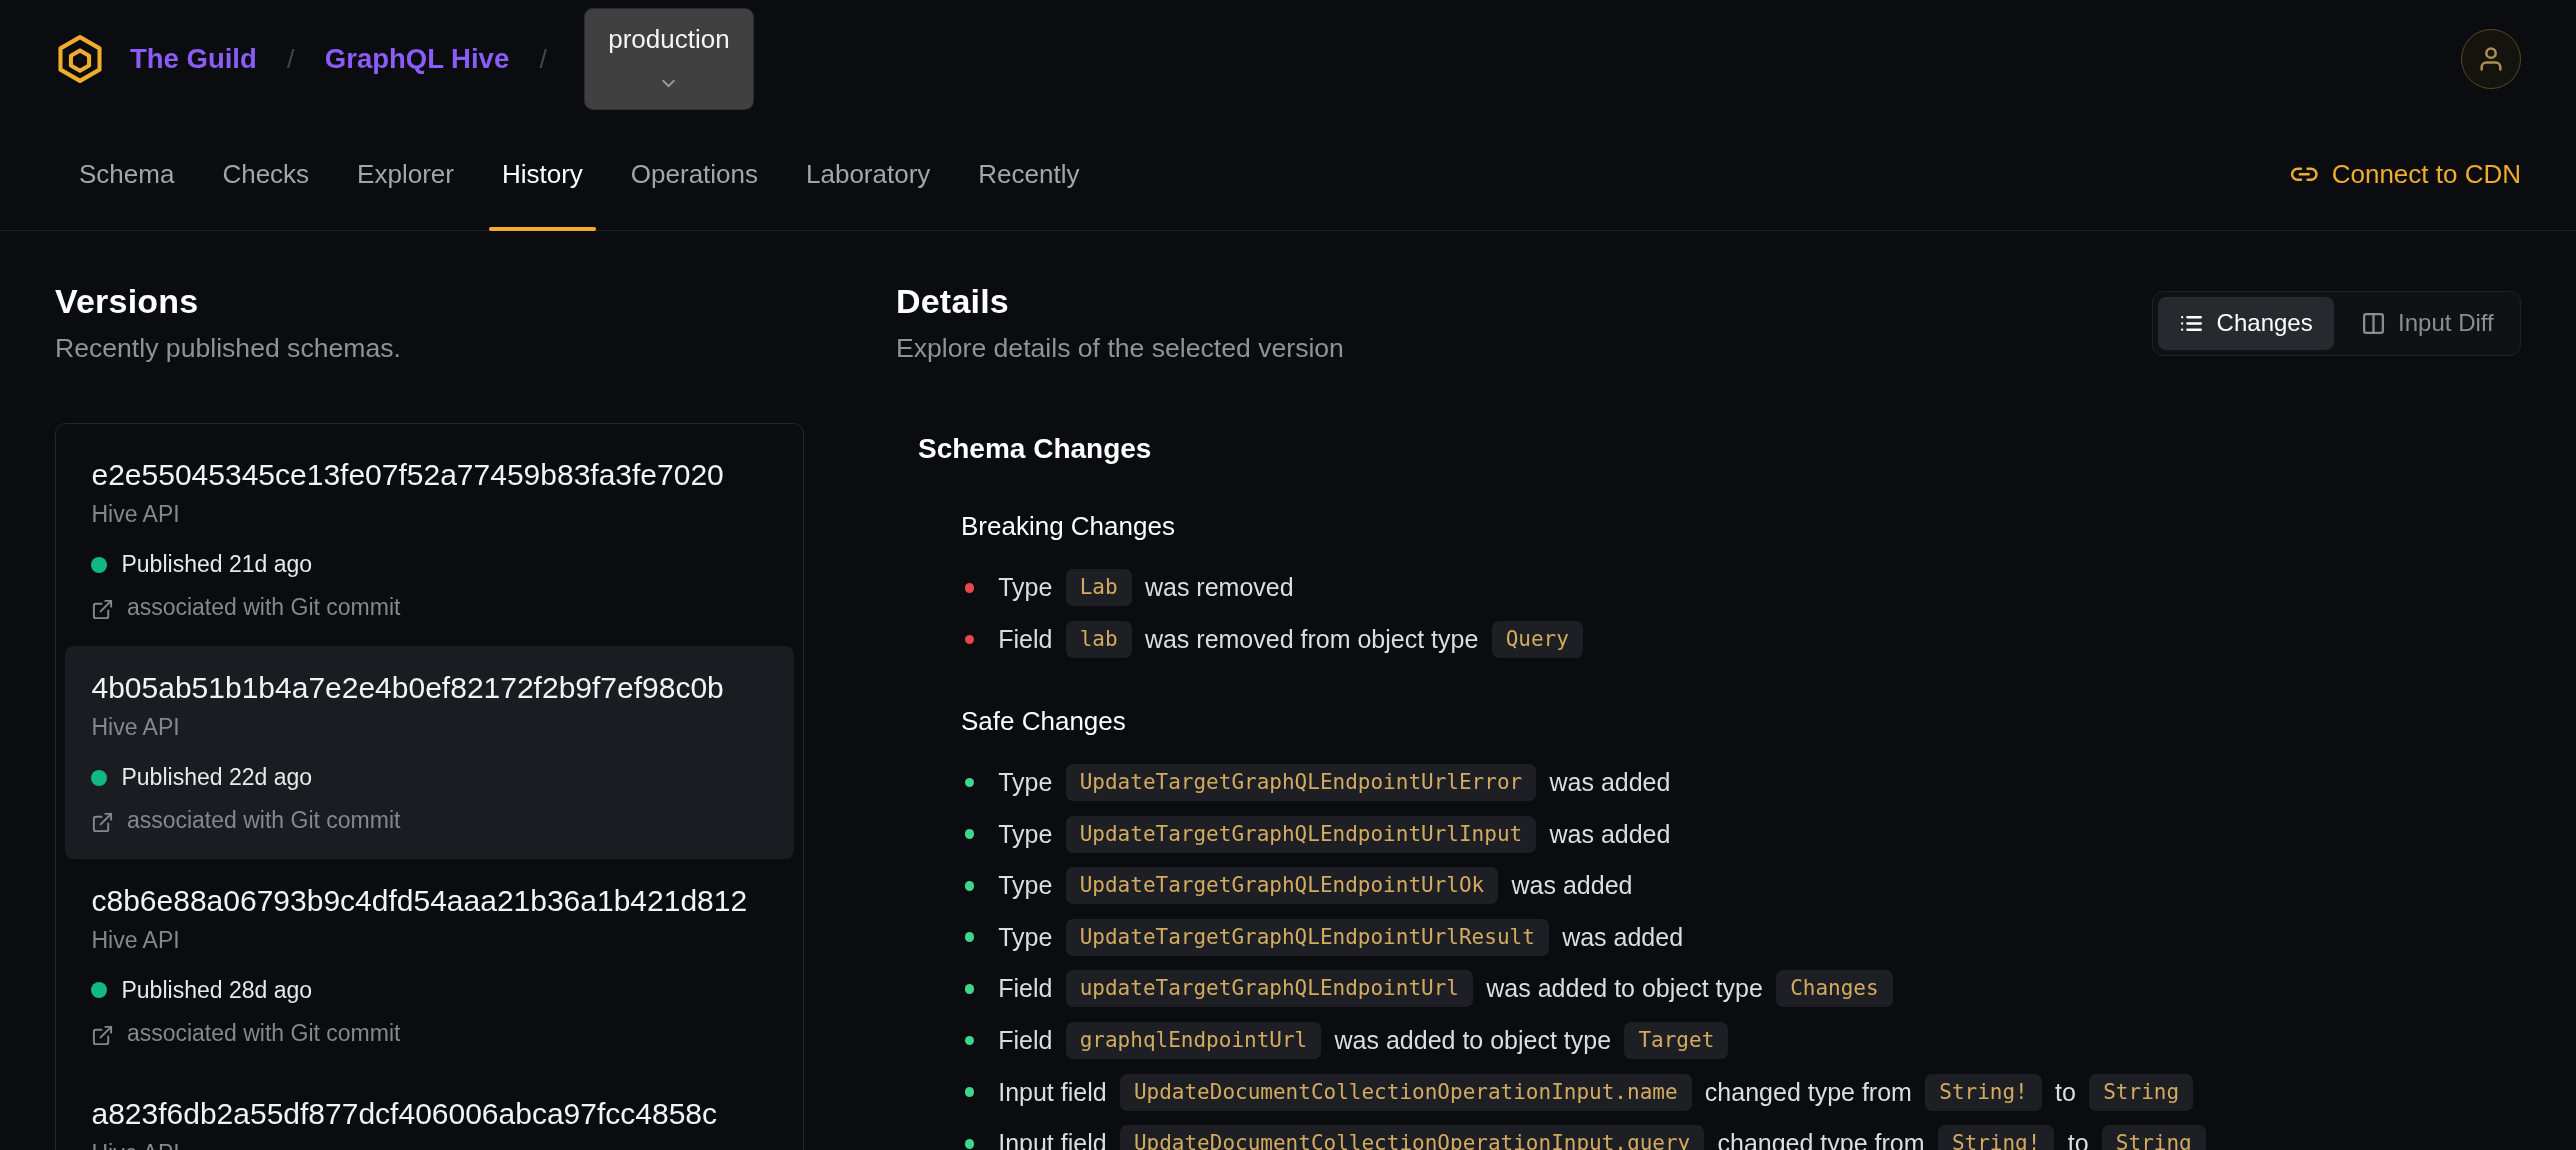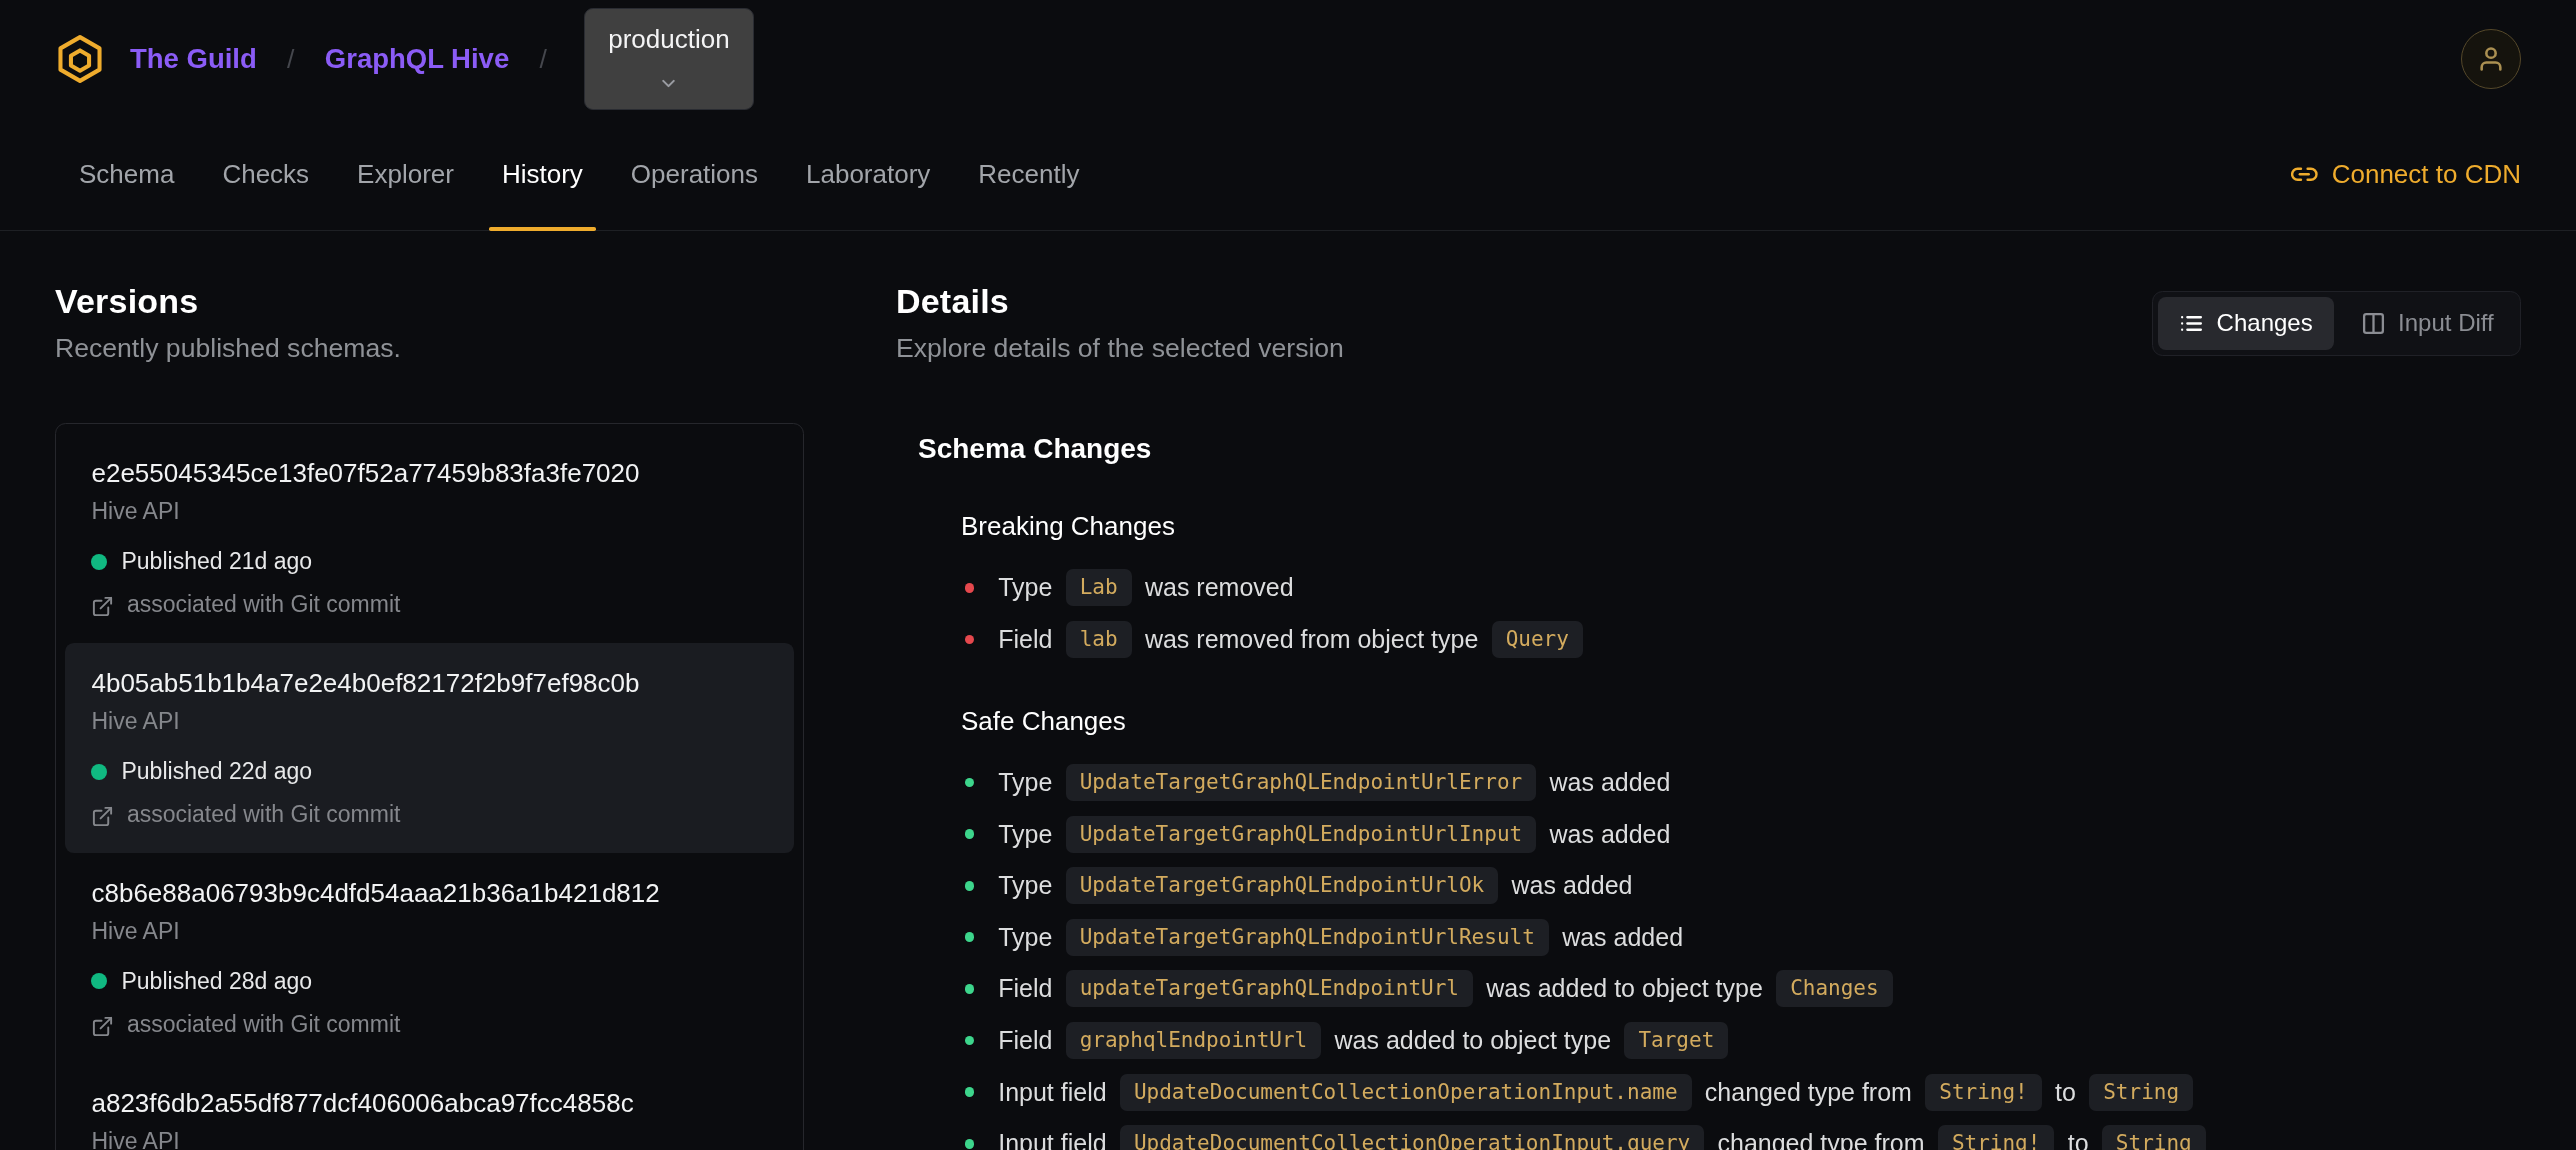--- a/index.html
+++ b/index.html
@@ -45,21 +45,21 @@
   .cdn-link svg{width:26.6px;height:26.6px;stroke:currentColor;fill:none;stroke-width:2.2;stroke-linecap:round;stroke-linejoin:round;}
   
   .content{display:flex;padding:51px 55px 0;gap:82px;}
   .panel-title{font-size:34px;font-weight:700;margin:0;letter-spacing:0.2px;color:#fff;}
   .subtitle{font-size:26.6px;color:#8f9297;margin:12.4px 0 0;}
   
   .versions-col{width:749px;flex:none;}
   .versions-card{margin-top:59px;border:0.9px solid #26272c;border-radius:10.6px;padding:8.9px;}
   .version-item{padding:25px 26.6px;border-radius:8.9px;cursor:pointer;}
   .version-item.selected{background:#1a1c21;}
-  .v-hash{font-size:26px;font-weight:500;color:#f2f3f4;margin-bottom:8.9px;}
+  .v-hash{font-size:30px;font-weight:500;color:#f2f3f4;margin-bottom:8.9px;}
   .v-service{font-size:23px;color:#85878c;margin-bottom:23px;}
   .v-pub{display:flex;align-items:center;gap:14px;font-size:23px;color:#e8e9ea;}
   .pub-dot{width:16px;height:16px;border-radius:50%;background:var(--green);flex:none;}
   .v-git{display:flex;align-items:flex-end;gap:12.4px;font-size:23px;color:#85878c;margin-top:16px;}
   .v-git svg{width:23px;height:23px;stroke:#85878c;fill:none;stroke-width:2;stroke-linecap:round;stroke-linejoin:round;flex:none;}
   
   .details-col{flex:1;min-width:0;}
   .details-head{display:flex;justify-content:space-between;align-items:center;margin-left:10px;}
   .view-toggle{display:flex;background:#101115;border:0.9px solid #202127;border-radius:10.6px;padding:5.3px;gap:6px;}
   .toggle-btn{display:flex;align-items:center;gap:12.4px;font-size:24px;padding:12.4px 21px;border-radius:8px;

